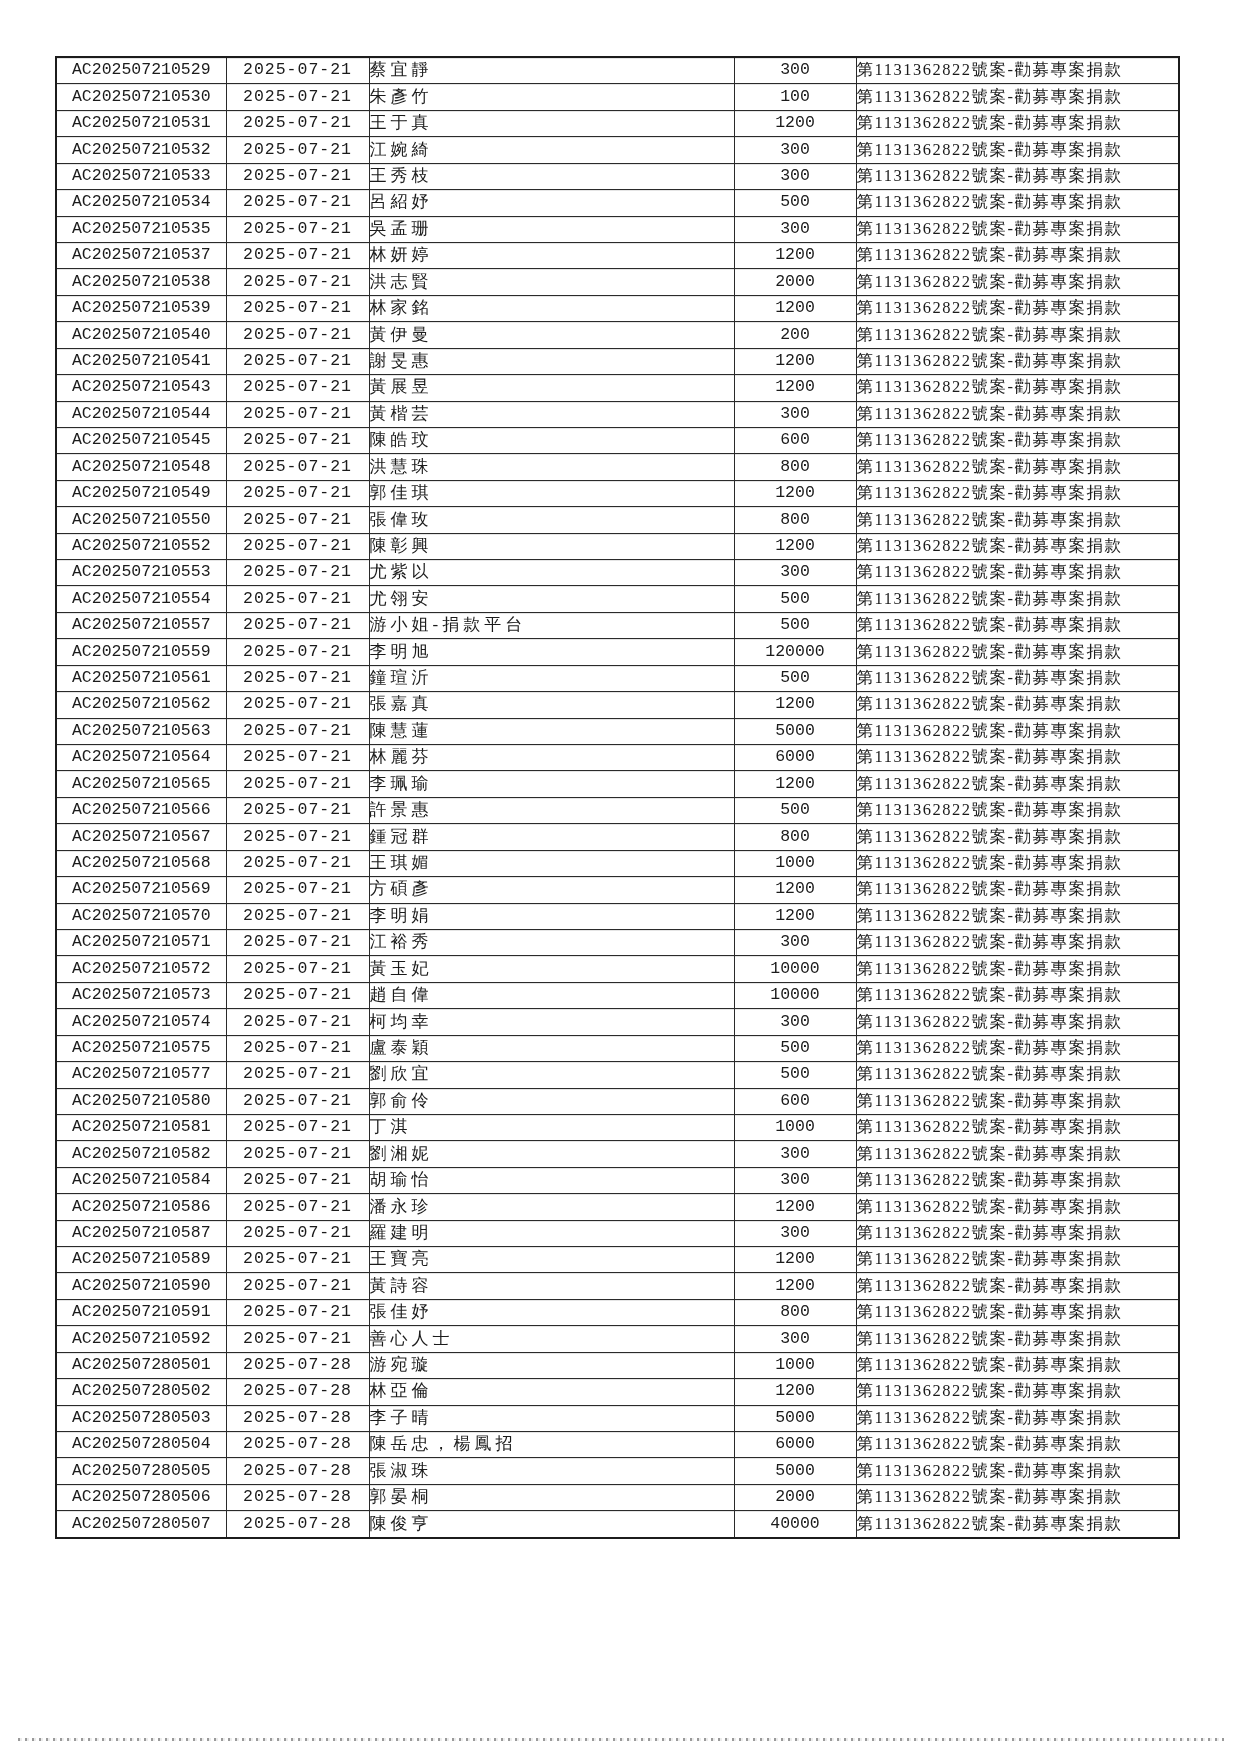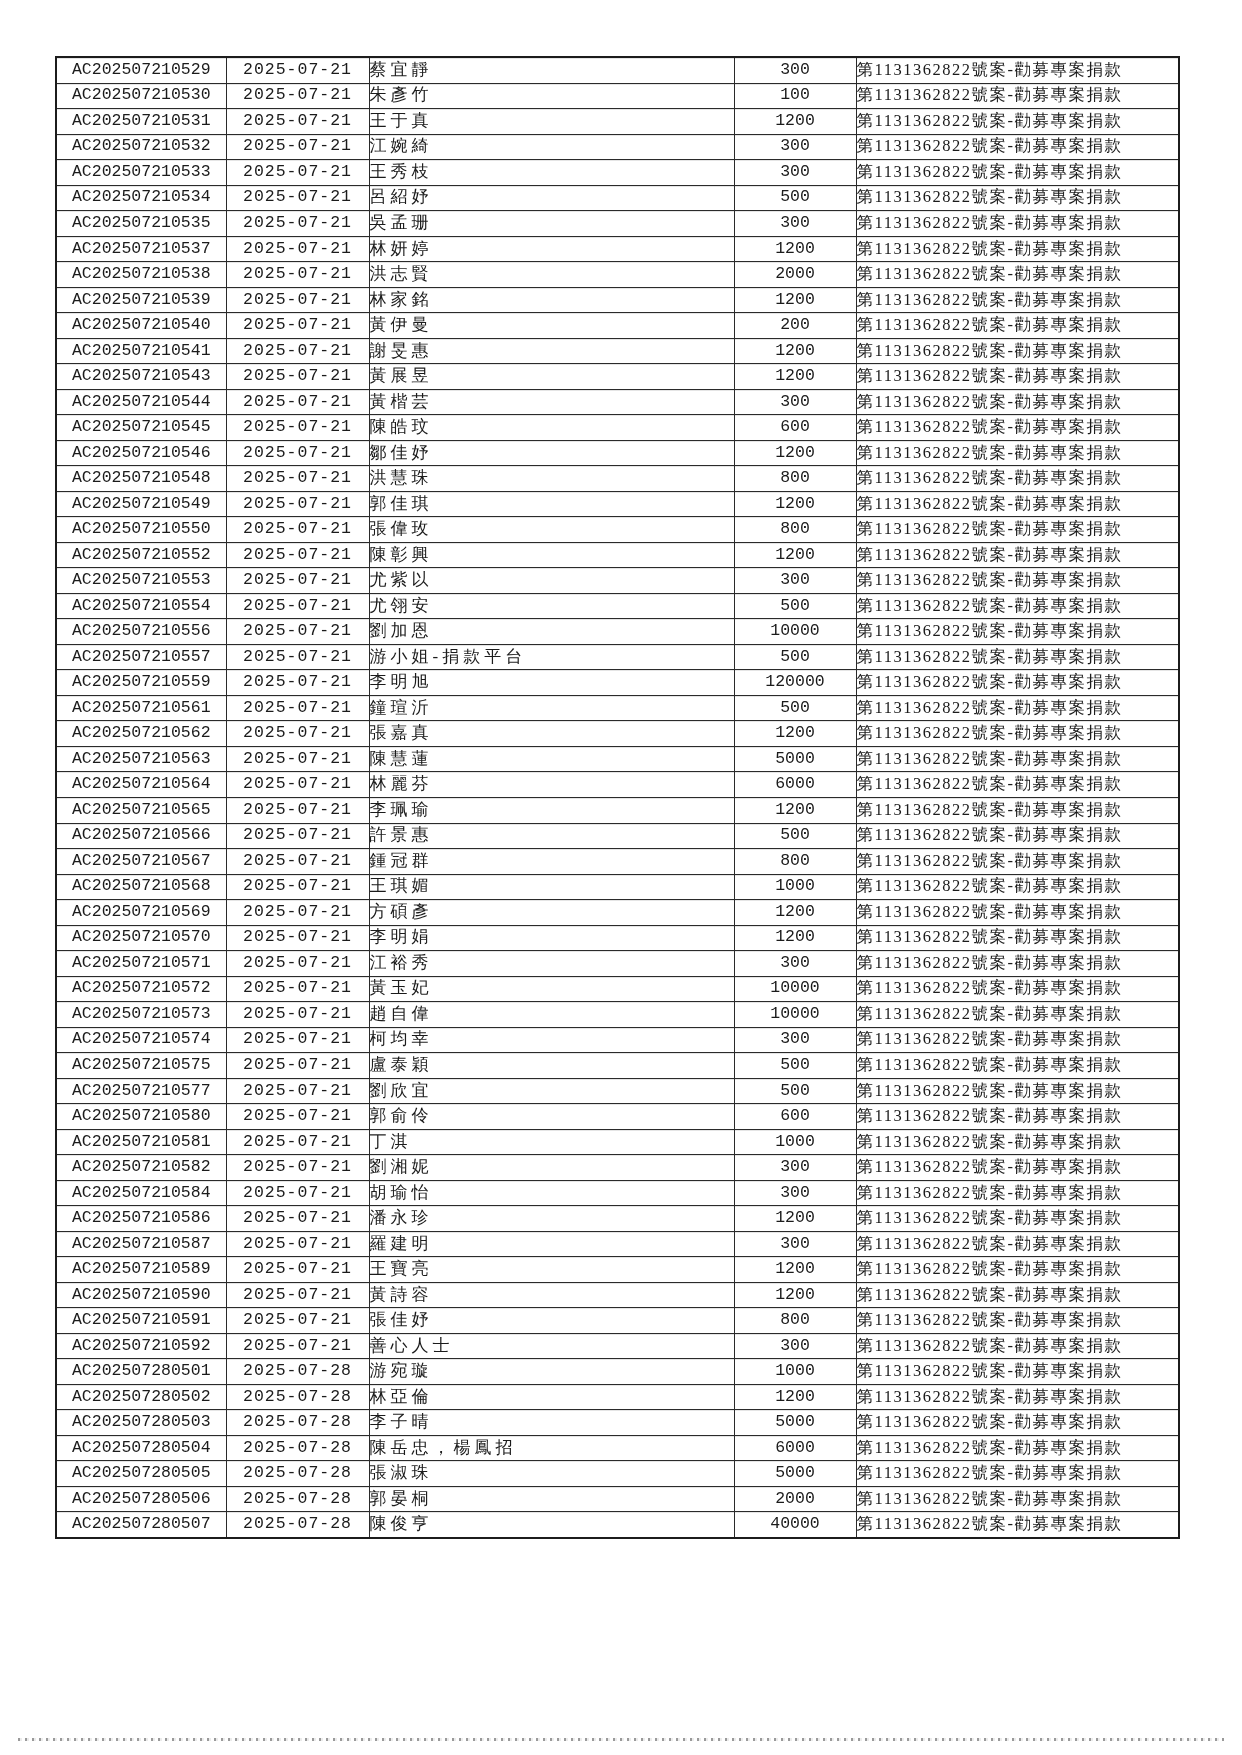--- a/index.html
+++ b/index.html
@@ -196,27 +196,20 @@
     <td class="c-proj">第1131362822號案-勸募專案捐款</td>
   </tr>
         <tr>
     <td class="c-id">AC202507210545</td>
     <td class="c-date">2025-07-21</td>
     <td class="c-name">陳皓玟</td>
     <td class="c-amt">600</td>
     <td class="c-proj">第1131362822號案-勸募專案捐款</td>
   </tr>
         <tr>
-    <td class="c-id">AC202507210546</td>
-    <td class="c-date">2025-07-21</td>
-    <td class="c-name">鄒佳妤</td>
-    <td class="c-amt">1200</td>
-    <td class="c-proj">第1131362822號案-勸募專案捐款</td>
-  </tr>
-        <tr>
     <td class="c-id">AC202507210548</td>
     <td class="c-date">2025-07-21</td>
     <td class="c-name">洪慧珠</td>
     <td class="c-amt">800</td>
     <td class="c-proj">第1131362822號案-勸募專案捐款</td>
   </tr>
         <tr>
     <td class="c-id">AC202507210549</td>
     <td class="c-date">2025-07-21</td>
     <td class="c-name">郭佳琪</td>
@@ -242,27 +235,20 @@
     <td class="c-date">2025-07-21</td>
     <td class="c-name">尤紫以</td>
     <td class="c-amt">300</td>
     <td class="c-proj">第1131362822號案-勸募專案捐款</td>
   </tr>
         <tr>
     <td class="c-id">AC202507210554</td>
     <td class="c-date">2025-07-21</td>
     <td class="c-name">尤翎安</td>
     <td class="c-amt">500</td>
-    <td class="c-proj">第1131362822號案-勸募專案捐款</td>
-  </tr>
-        <tr>
-    <td class="c-id">AC202507210556</td>
-    <td class="c-date">2025-07-21</td>
-    <td class="c-name">劉加恩</td>
-    <td class="c-amt">10000</td>
     <td class="c-proj">第1131362822號案-勸募專案捐款</td>
   </tr>
         <tr>
     <td class="c-id">AC202507210557</td>
     <td class="c-date">2025-07-21</td>
     <td class="c-name">游小姐-捐款平台</td>
     <td class="c-amt">500</td>
     <td class="c-proj">第1131362822號案-勸募專案捐款</td>
   </tr>
         <tr>

